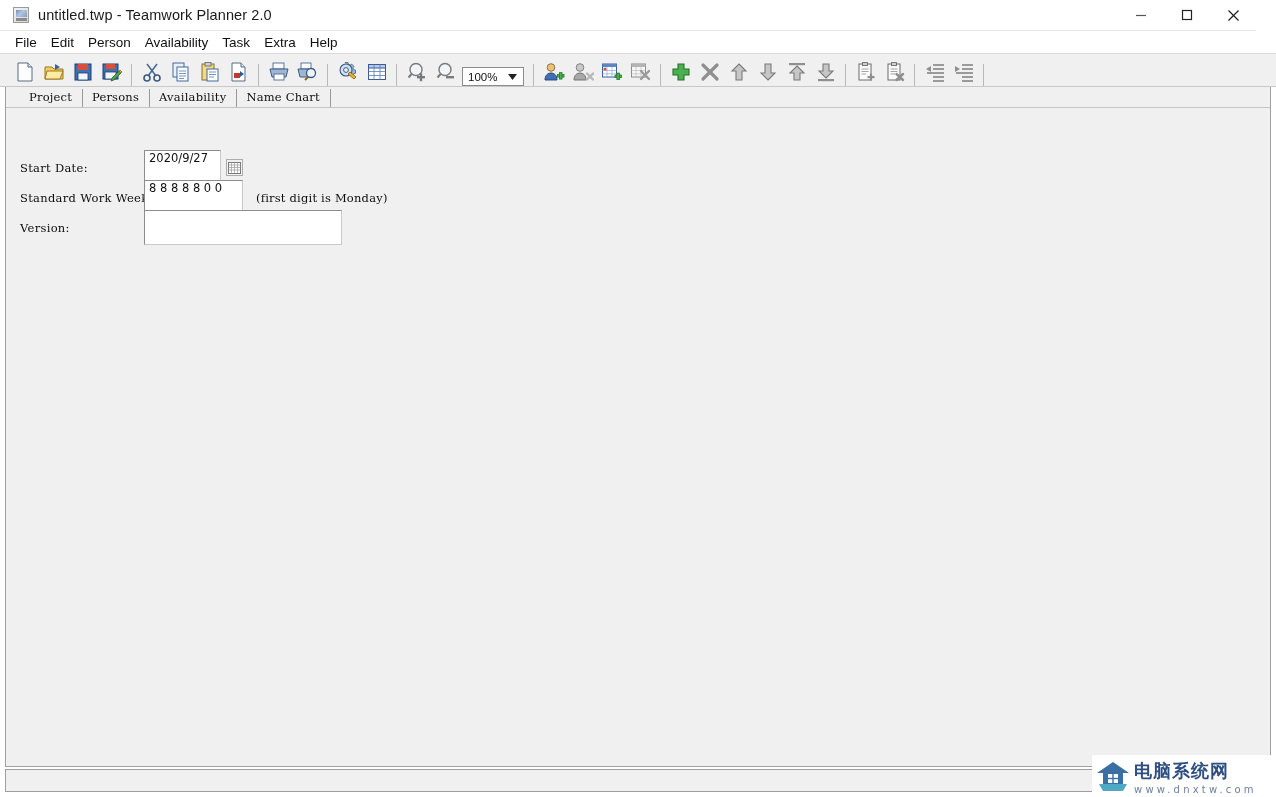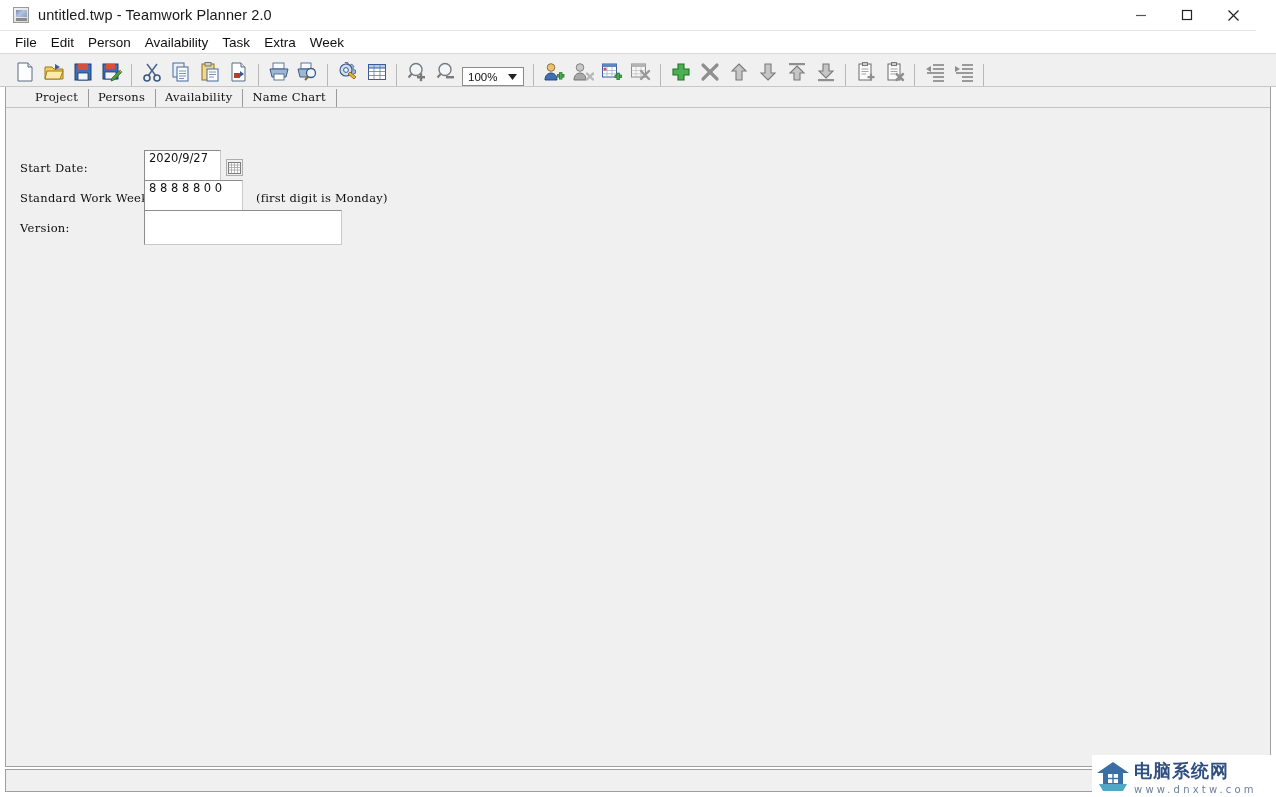--- a/index.html
+++ b/index.html
@@ -104,21 +104,21 @@
     position: absolute; left: 5px; top: 87px;
     width: 1266px; height: 680px;
     background: #f0f0f0;
     border: 1px solid #a0a0a0;
     border-top: none;
   }
   .tabstrip {
     position: absolute; left: 0; top: 0;
     height: 20px; width: 100%;
     display: flex; align-items: flex-end;
-    padding-left: 20px;
+    padding-left: 14px;
     background: #f0f0f0;
   }
   .tab {
     font-family: "DejaVu Serif", serif;
     font-size: 11.5px; color: #101010;
     padding: 1px 10px 2px 9px;
     letter-spacing: 0.2px;
     border-right: 1px solid #9a9a9a;
     white-space: nowrap;
     line-height: 15px;
@@ -225,21 +225,21 @@
     </div>
   </div>
 
   <div class="menubar">
     <div class="menu-item">File</div>
     <div class="menu-item">Edit</div>
     <div class="menu-item">Person</div>
     <div class="menu-item">Availability</div>
     <div class="menu-item">Task</div>
     <div class="menu-item">Extra</div>
-    <div class="menu-item">Week</div>
+    <div class="menu-item">Help</div>
   </div>
 
   <div class="toolbar">
 
     <div class="tb-btn">
       <svg width="22" height="22" viewBox="0 0 22 22">
         <path d="M4 2 h10 l4 4 v14 H4 Z" fill="#fbfdff" stroke="#5b6b80" stroke-width="1"></path>
         <path d="M14 2 v4 h4" fill="#dde7f2" stroke="#5b6b80" stroke-width="1"></path>
       </svg>
     </div>

